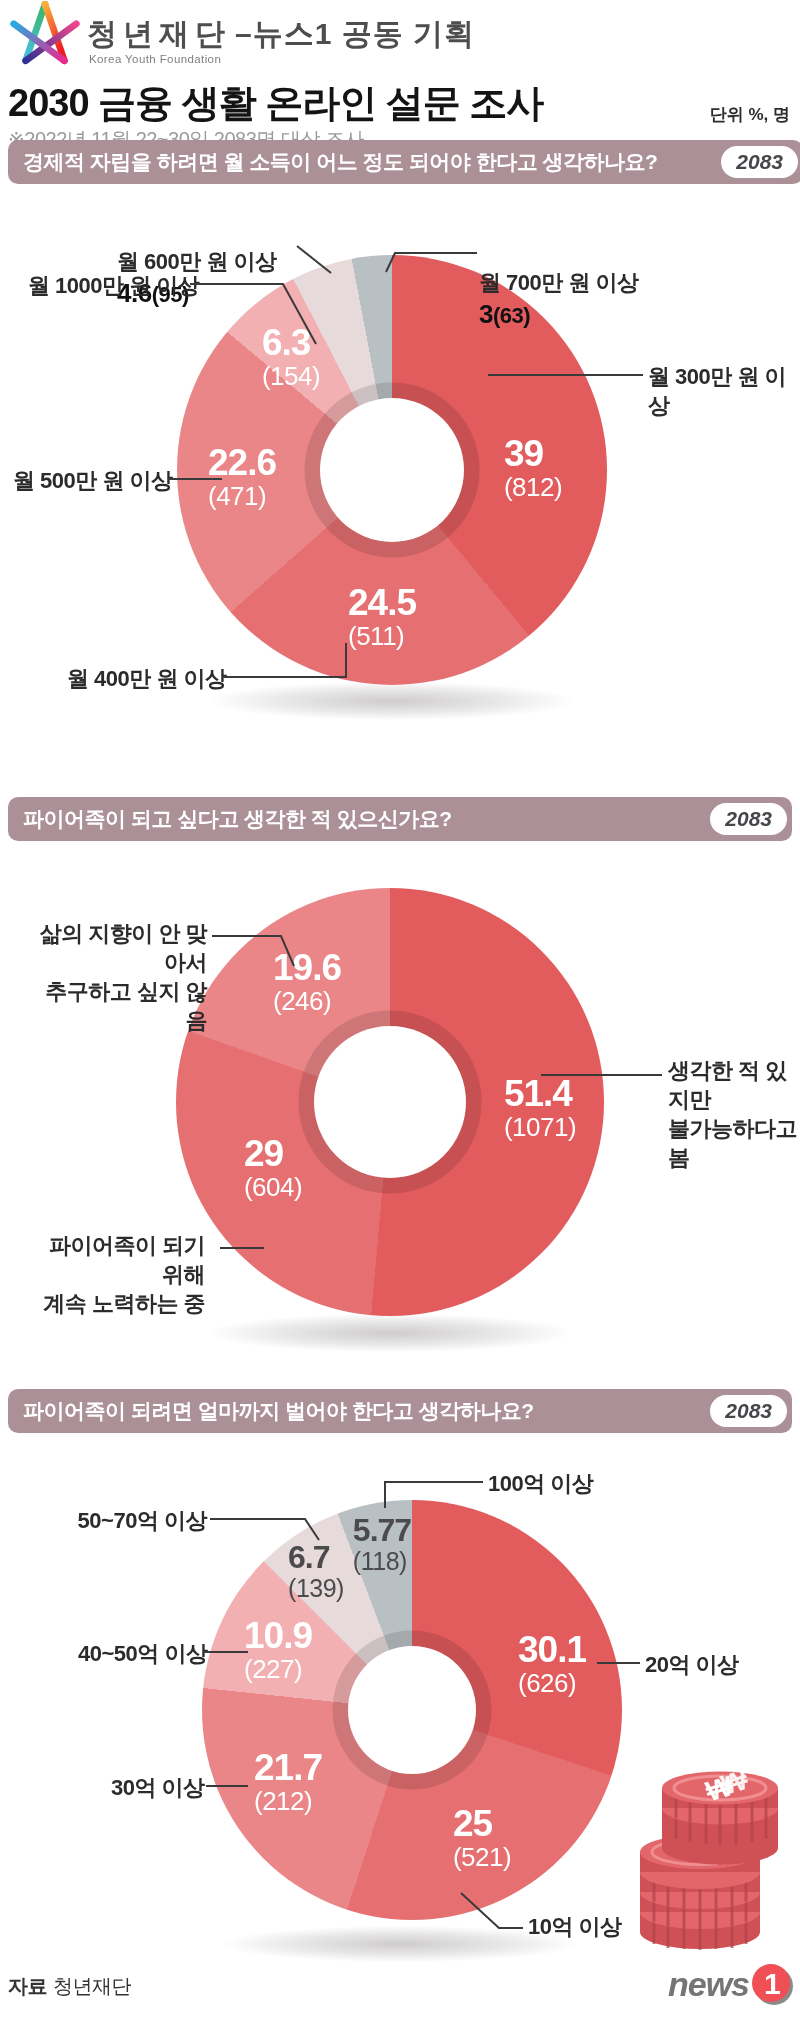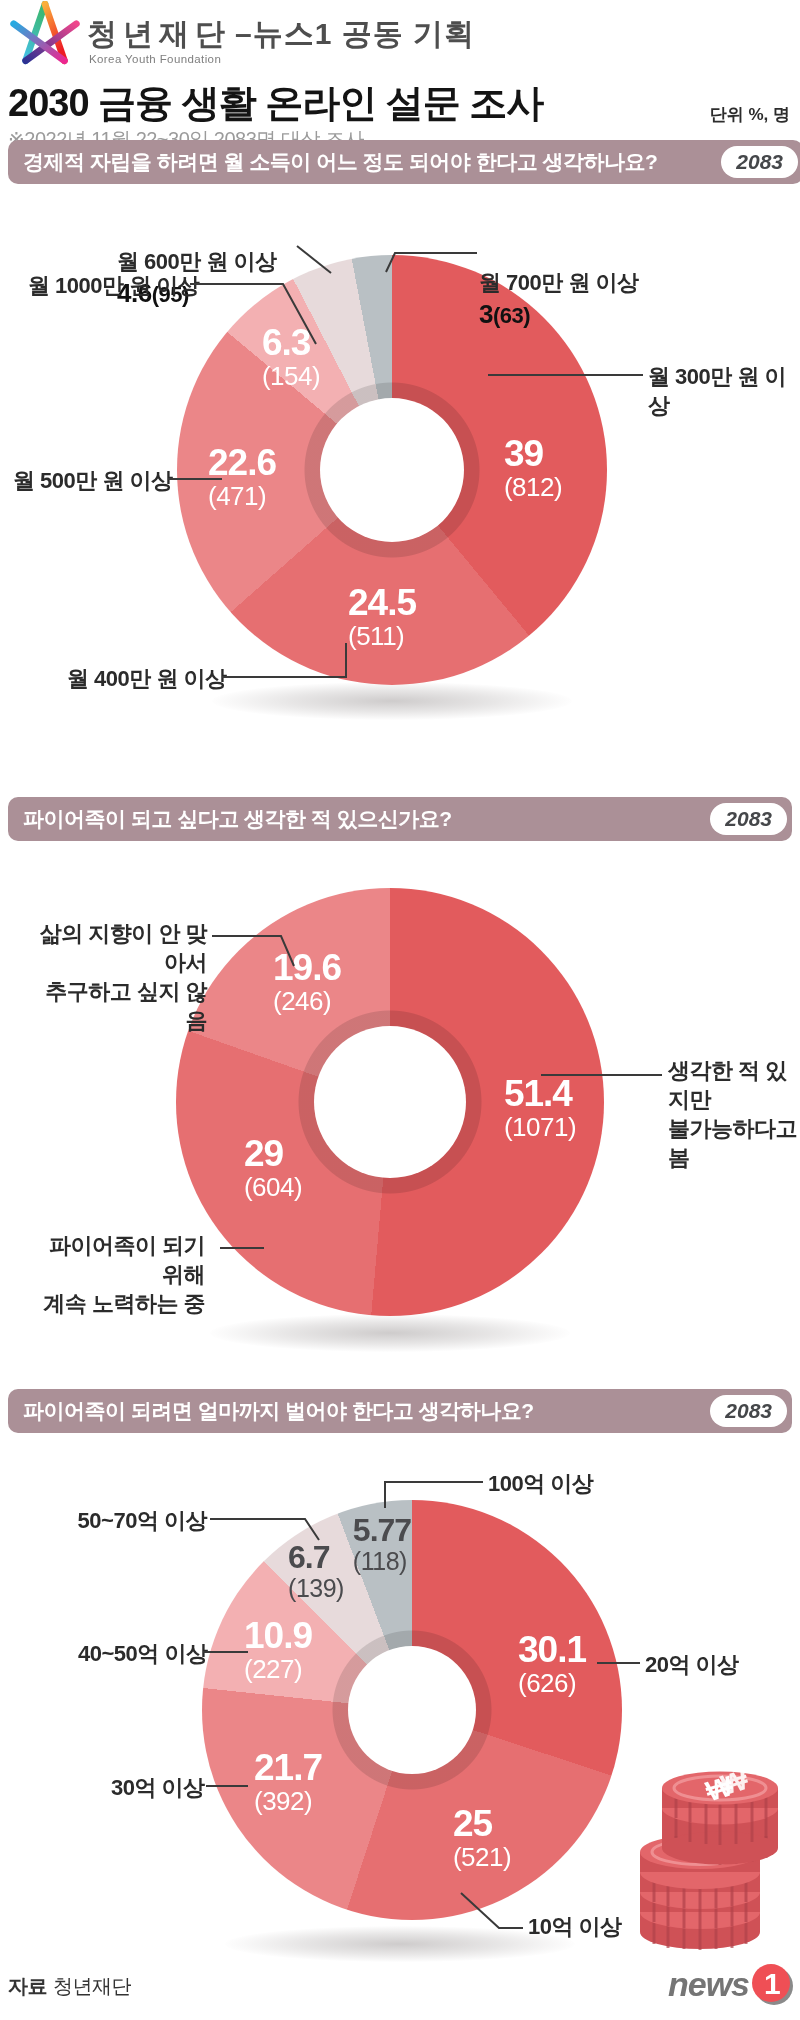--- a/index.html
+++ b/index.html
@@ -176,21 +176,21 @@
   <div class="val" style="left:552px;top:1664px;">
     <span class="p">30.1</span>
     <span class="c">(626)</span>
   </div>
   <div class="val" style="left:482px;top:1838px;">
     <span class="p">25</span>
     <span class="c">(521)</span>
   </div>
   <div class="val" style="left:288px;top:1782px;">
     <span class="p">21.7</span>
-    <span class="c">(392)</span>
+    <span class="c">(212)</span>
   </div>
   <div class="val" style="left:278px;top:1650px;">
     <span class="p">10.9</span>
     <span class="c">(227)</span>
   </div>
   <div class="val dark" style="left:316px;top:1571px;">
     <span class="p">6.7</span>
     <span class="c">(139)</span>
   </div>
   <div class="val dark" style="left:382px;top:1544px;">

